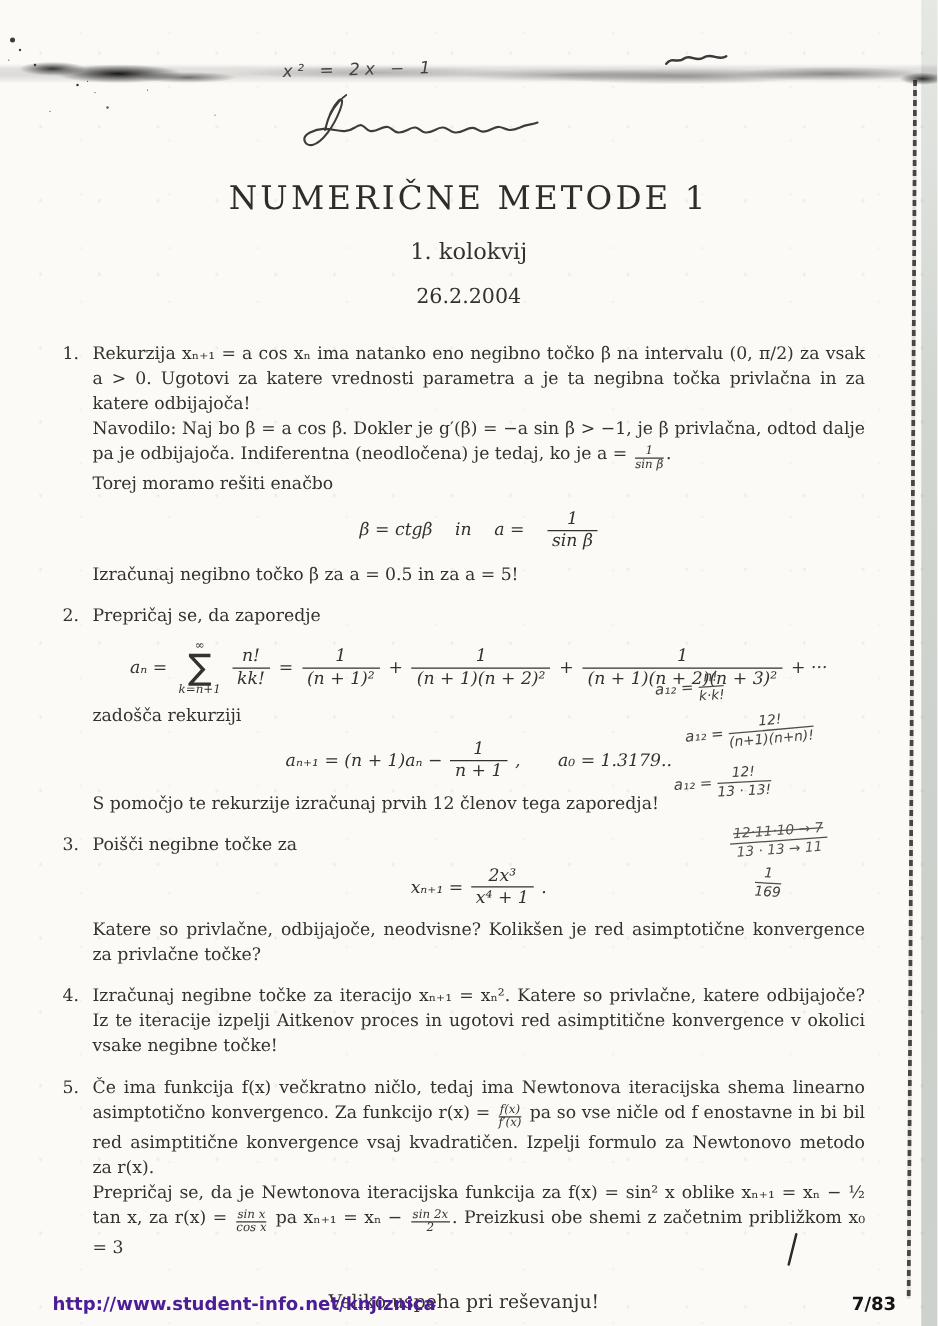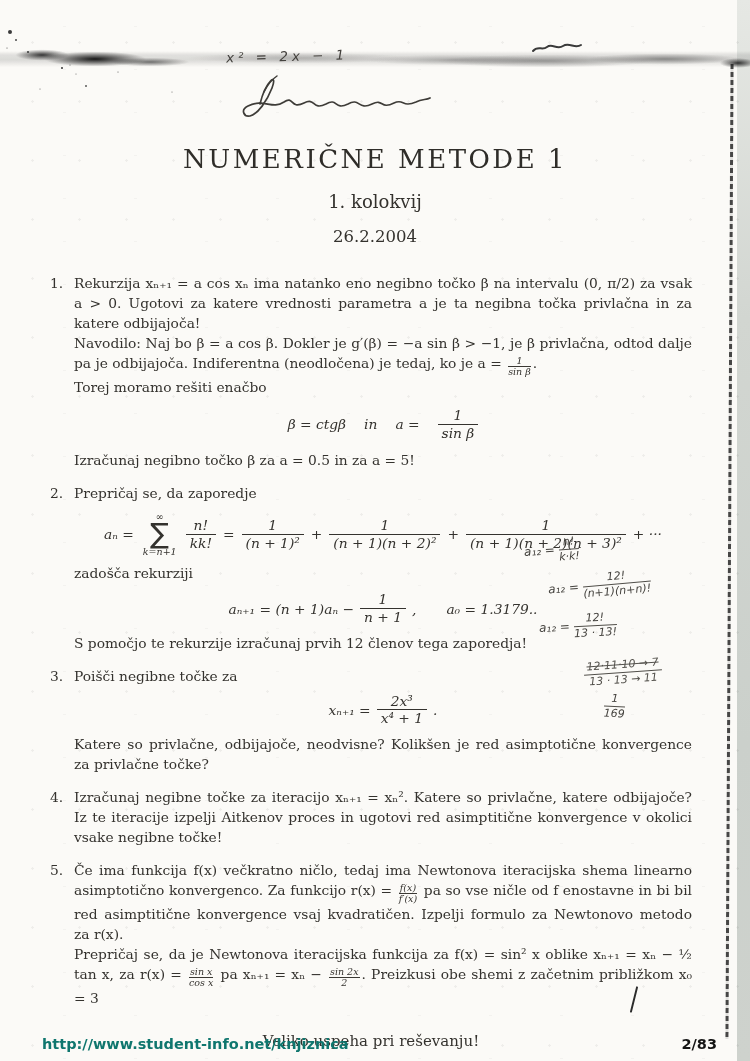--- a/index.html
+++ b/index.html
@@ -98,21 +98,21 @@
   .note4{left:584px;top:659px;transform:rotate(-4deg);color:#54524d;}
   .note5{left:604px;top:693px;transform:rotate(3deg);font-size:13px;}
   .sig-scribble{position:absolute;left:220px;top:70px;z-index:6;}
   .topright-mark{position:absolute;left:531px;top:41px;z-index:6;}
   .footer-slash{
     position:absolute;left:633px;top:986px;width:2px;height:27px;z-index:6;
     background:#2b2b2b;transform:rotate(14deg);border-radius:1px;
   }
   
   .footer-url{position:absolute;left:42px;top:1036px;z-index:5;
-    font-family:"DejaVu Sans","Liberation Sans",sans-serif;font-weight:bold;font-size:14.5px;color:#0f766e;}
+    font-family:"DejaVu Sans","Liberation Sans",sans-serif;font-weight:bold;font-size:14.5px;color:#4c1d95;}
   .footer-page{position:absolute;right:33px;top:1036px;z-index:5;
     font-family:"DejaVu Sans","Liberation Sans",sans-serif;font-weight:bold;font-size:14.5px;color:#141414;}
 </style>
 </head>
 <body>
 
 <div class="sheet">
 
   <div class="top-smudge"></div>
   <div class="specks"></div>
@@ -259,15 +259,15 @@
             <span class="ifrac"><span class="num">sin 2x</span><span class="den">2</span></span><span>. Preizkusi obe shemi z začetnim približkom x₀ = 3</span></p>
         </div>
       </div>
 
     </div>
 
     <p class="closing">Veliko uspeha pri reševanju!</p>
   </div>
 
   <div class="footer-url">http://www.student-info.net/knjiznica</div>
-  <div class="footer-page">2/83</div>
+  <div class="footer-page">7/83</div>
 
 </div>
 
 </body></html>

